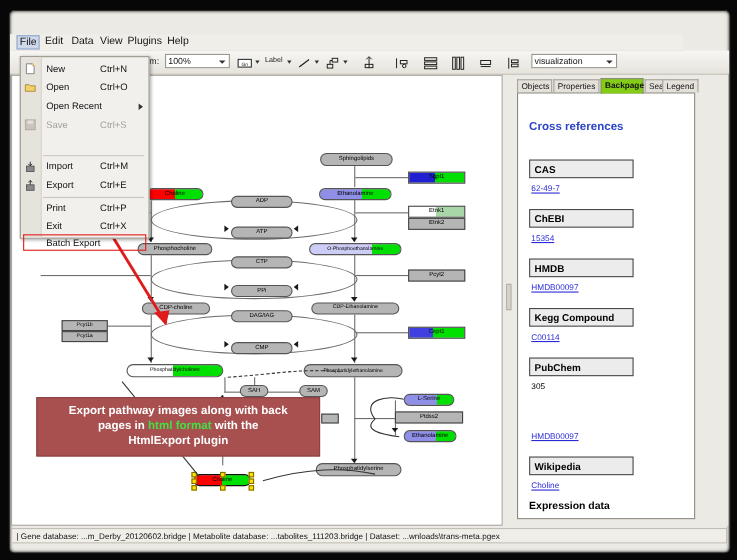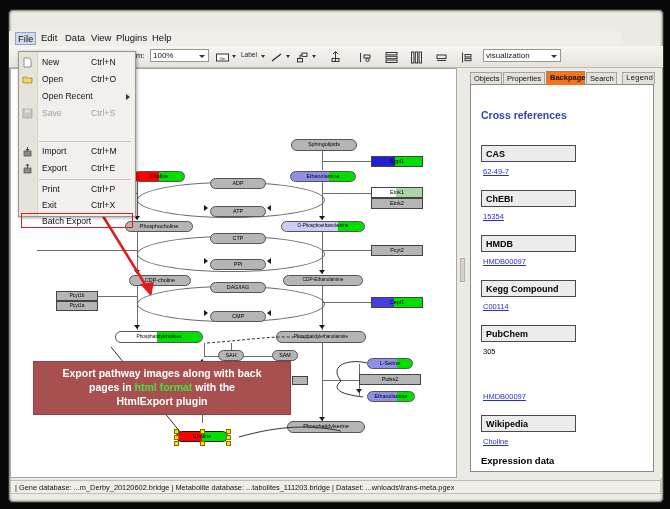--- a/index.html
+++ b/index.html
@@ -81,23 +81,23 @@
   #splitter .grip{position:absolute;left:2px;top:190px;width:3px;height:22px;
      background:#d6d2ca;border:1px solid #b5b1a9;}
 
   
   #right{position:absolute;left:457px;top:58px;width:196px;height:410px;
      background:#eceae4;}
   #tabrow{position:absolute;left:4px;top:3px;height:14px;}
   .tab{position:absolute;top:1px;height:12px;font-size:7.5px;color:#111;
      background:#e4e1da;border:1px solid #a8a49c;border-bottom:none;
      padding:1px 3px 0 3px;box-sizing:border-box;white-space:nowrap;}
-  .tab.active{top:0;height:14px;background:#f97316;border-color:#8d8980;
+  .tab.active{top:0;height:14px;background:#84cc16;border-color:#8d8980;
      font-weight:bold;z-index:3;}
-  #bpane{position:absolute;left:4px;top:16px;width:184px;height:388px;
+  #bpane{position:absolute;left:4px;top:16px;width:162px;height:388px;
      background:#fff;border:1px solid #8d8980;box-sizing:border-box;overflow:hidden;}
 
   .xh{position:absolute;left:10px;font-size:10.5px;font-weight:bold;color:#2b44c4;}
   .dbbox{position:absolute;left:10px;width:95px;height:17px;background:#ececec;
      border:1px solid #4a4a4a;box-sizing:border-box;display:flex;align-items:center;
      padding-left:4px;font-size:9px;font-weight:bold;color:#000;}
   .dbval{position:absolute;left:12px;font-size:7.5px;color:#2b2bd6;
      text-decoration:underline;}
   .dbval.plain{color:#000;text-decoration:none;}
   .exprh{position:absolute;left:10px;font-size:9.5px;font-weight:bold;color:#000;}
@@ -323,21 +323,21 @@
   <div id="splitter">
     <div class="grip"></div>
   </div>
 
   <div id="right">
     <div id="tabrow">
       <div class="tab" style="left:0px;width:32px;">Objects</div>
       <div class="tab" style="left:33px;width:42px;">Properties</div>
       <div class="tab active" style="left:76px;width:39px;">Backpage</div>
       <div class="tab" style="left:116px;width:31px;">Search</div>
-      <div class="tab" style="left:152px;width:33px;font-family:Liberation Mono, monospace;">Legend</div>
+      <div class="tab" style="left:132px;width:33px;">Legend</div>
     </div>
 
     <div id="bpane">
       <div class="xh" style="top:24px;">Cross references</div>
 
       <div class="dbbox" style="top:60px;">CAS</div>
       <div class="dbval" style="top:82px;">62-49-7</div>
 
       <div class="dbbox" style="top:105px;">ChEBI</div>
       <div class="dbval" style="top:127px;">15354</div>

